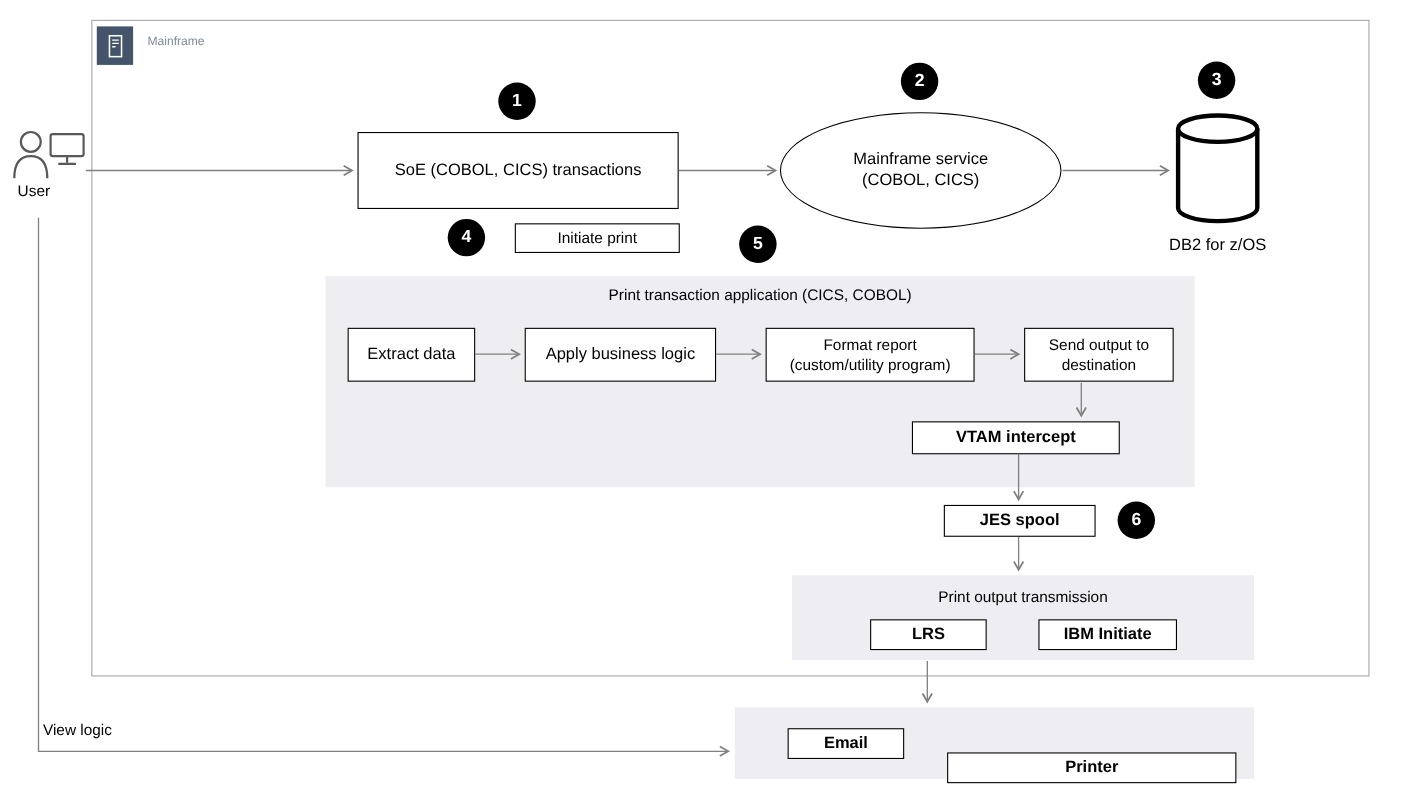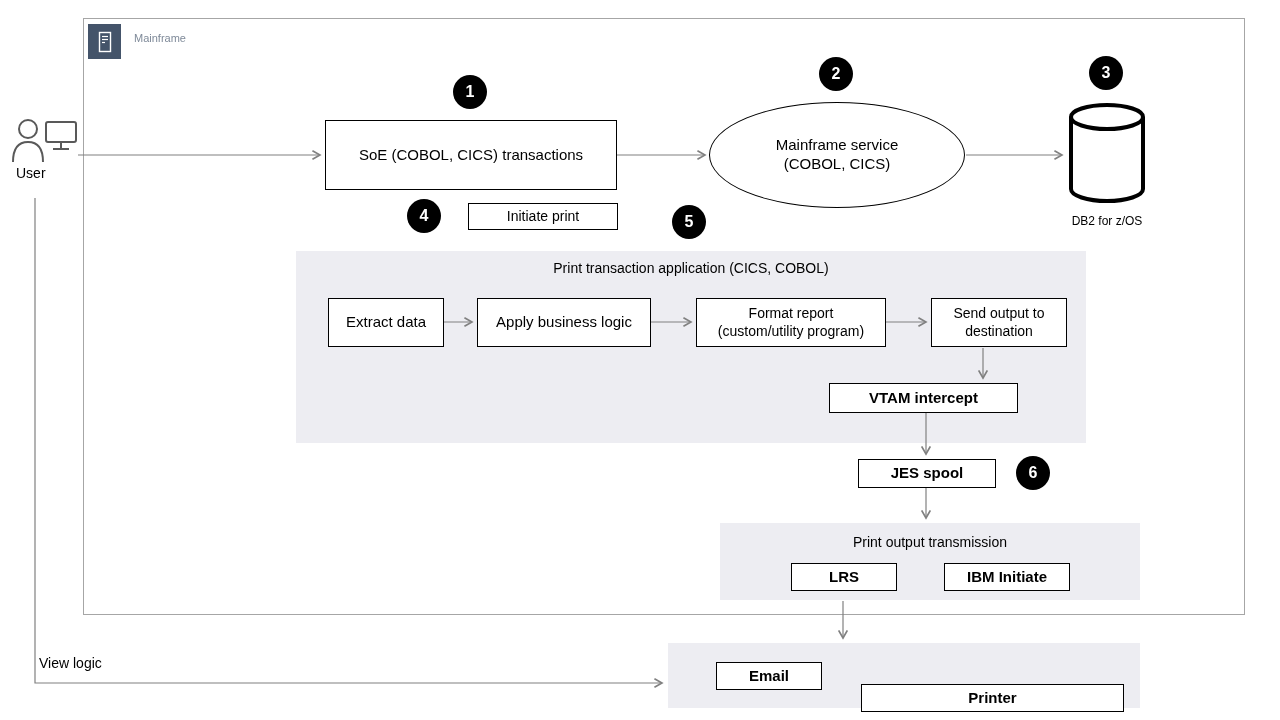--- a/index.html
+++ b/index.html
@@ -97,28 +97,28 @@
 
 <div class="node ellipse" style="left:709px; top:102px; width:256px; height:106px;">Mainframe service
 (COBOL, CICS)</div>
 
 <div class="cyl" style="left:1068px; top:102px;">
   <svg width="78" height="102" viewBox="0 0 78 102">
     <path d="M3,15 V87 A36,12 0 0 0 75,87 V15" fill="#fff" stroke="#000" stroke-width="4"></path>
     <ellipse cx="39" cy="15" rx="36" ry="12" fill="#fff" stroke="#000" stroke-width="4"></ellipse>
   </svg>
 </div>
-<div class="label" style="left:1036px; top:214px; width:142px; text-align:center; font-size:12px;">DB2 for z/OS</div>
+<div class="label" style="left:1036px; top:214px; width:142px; text-align:center; font-size:15px;">DB2 for z/OS</div>
 
 <div class="node sm" style="left:468px; top:203px; width:150px; height:27px;">Initiate print</div>
 
 <div class="group" style="left:296px; top:251px; width:790px; height:192px;"></div>
 <div class="group-title" style="left:296px; top:260px; width:790px;">Print transaction application (CICS, COBOL)</div>
 
-<div class="node" style="left:328px; top:298px; width:116px; height:49px;">Extract data</div>
+<div class="node" style="left:316px; top:298px; width:116px; height:49px;">Extract data</div>
 <div class="node" style="left:477px; top:298px; width:174px; height:49px;">Apply business logic</div>
 <div class="node sm" style="left:696px; top:298px; width:190px; height:49px;">Format report
 (custom/utility program)</div>
 <div class="node sm" style="left:931px; top:298px; width:136px; height:49px;">Send output to
 destination</div>
 <div class="node bold" style="left:829px; top:383px; width:189px; height:30px;">VTAM intercept</div>
 
 <div class="node bold" style="left:858px; top:459px; width:138px; height:29px;">JES spool</div>
 
 <div class="group" style="left:720px; top:523px; width:420px; height:77px;"></div>

